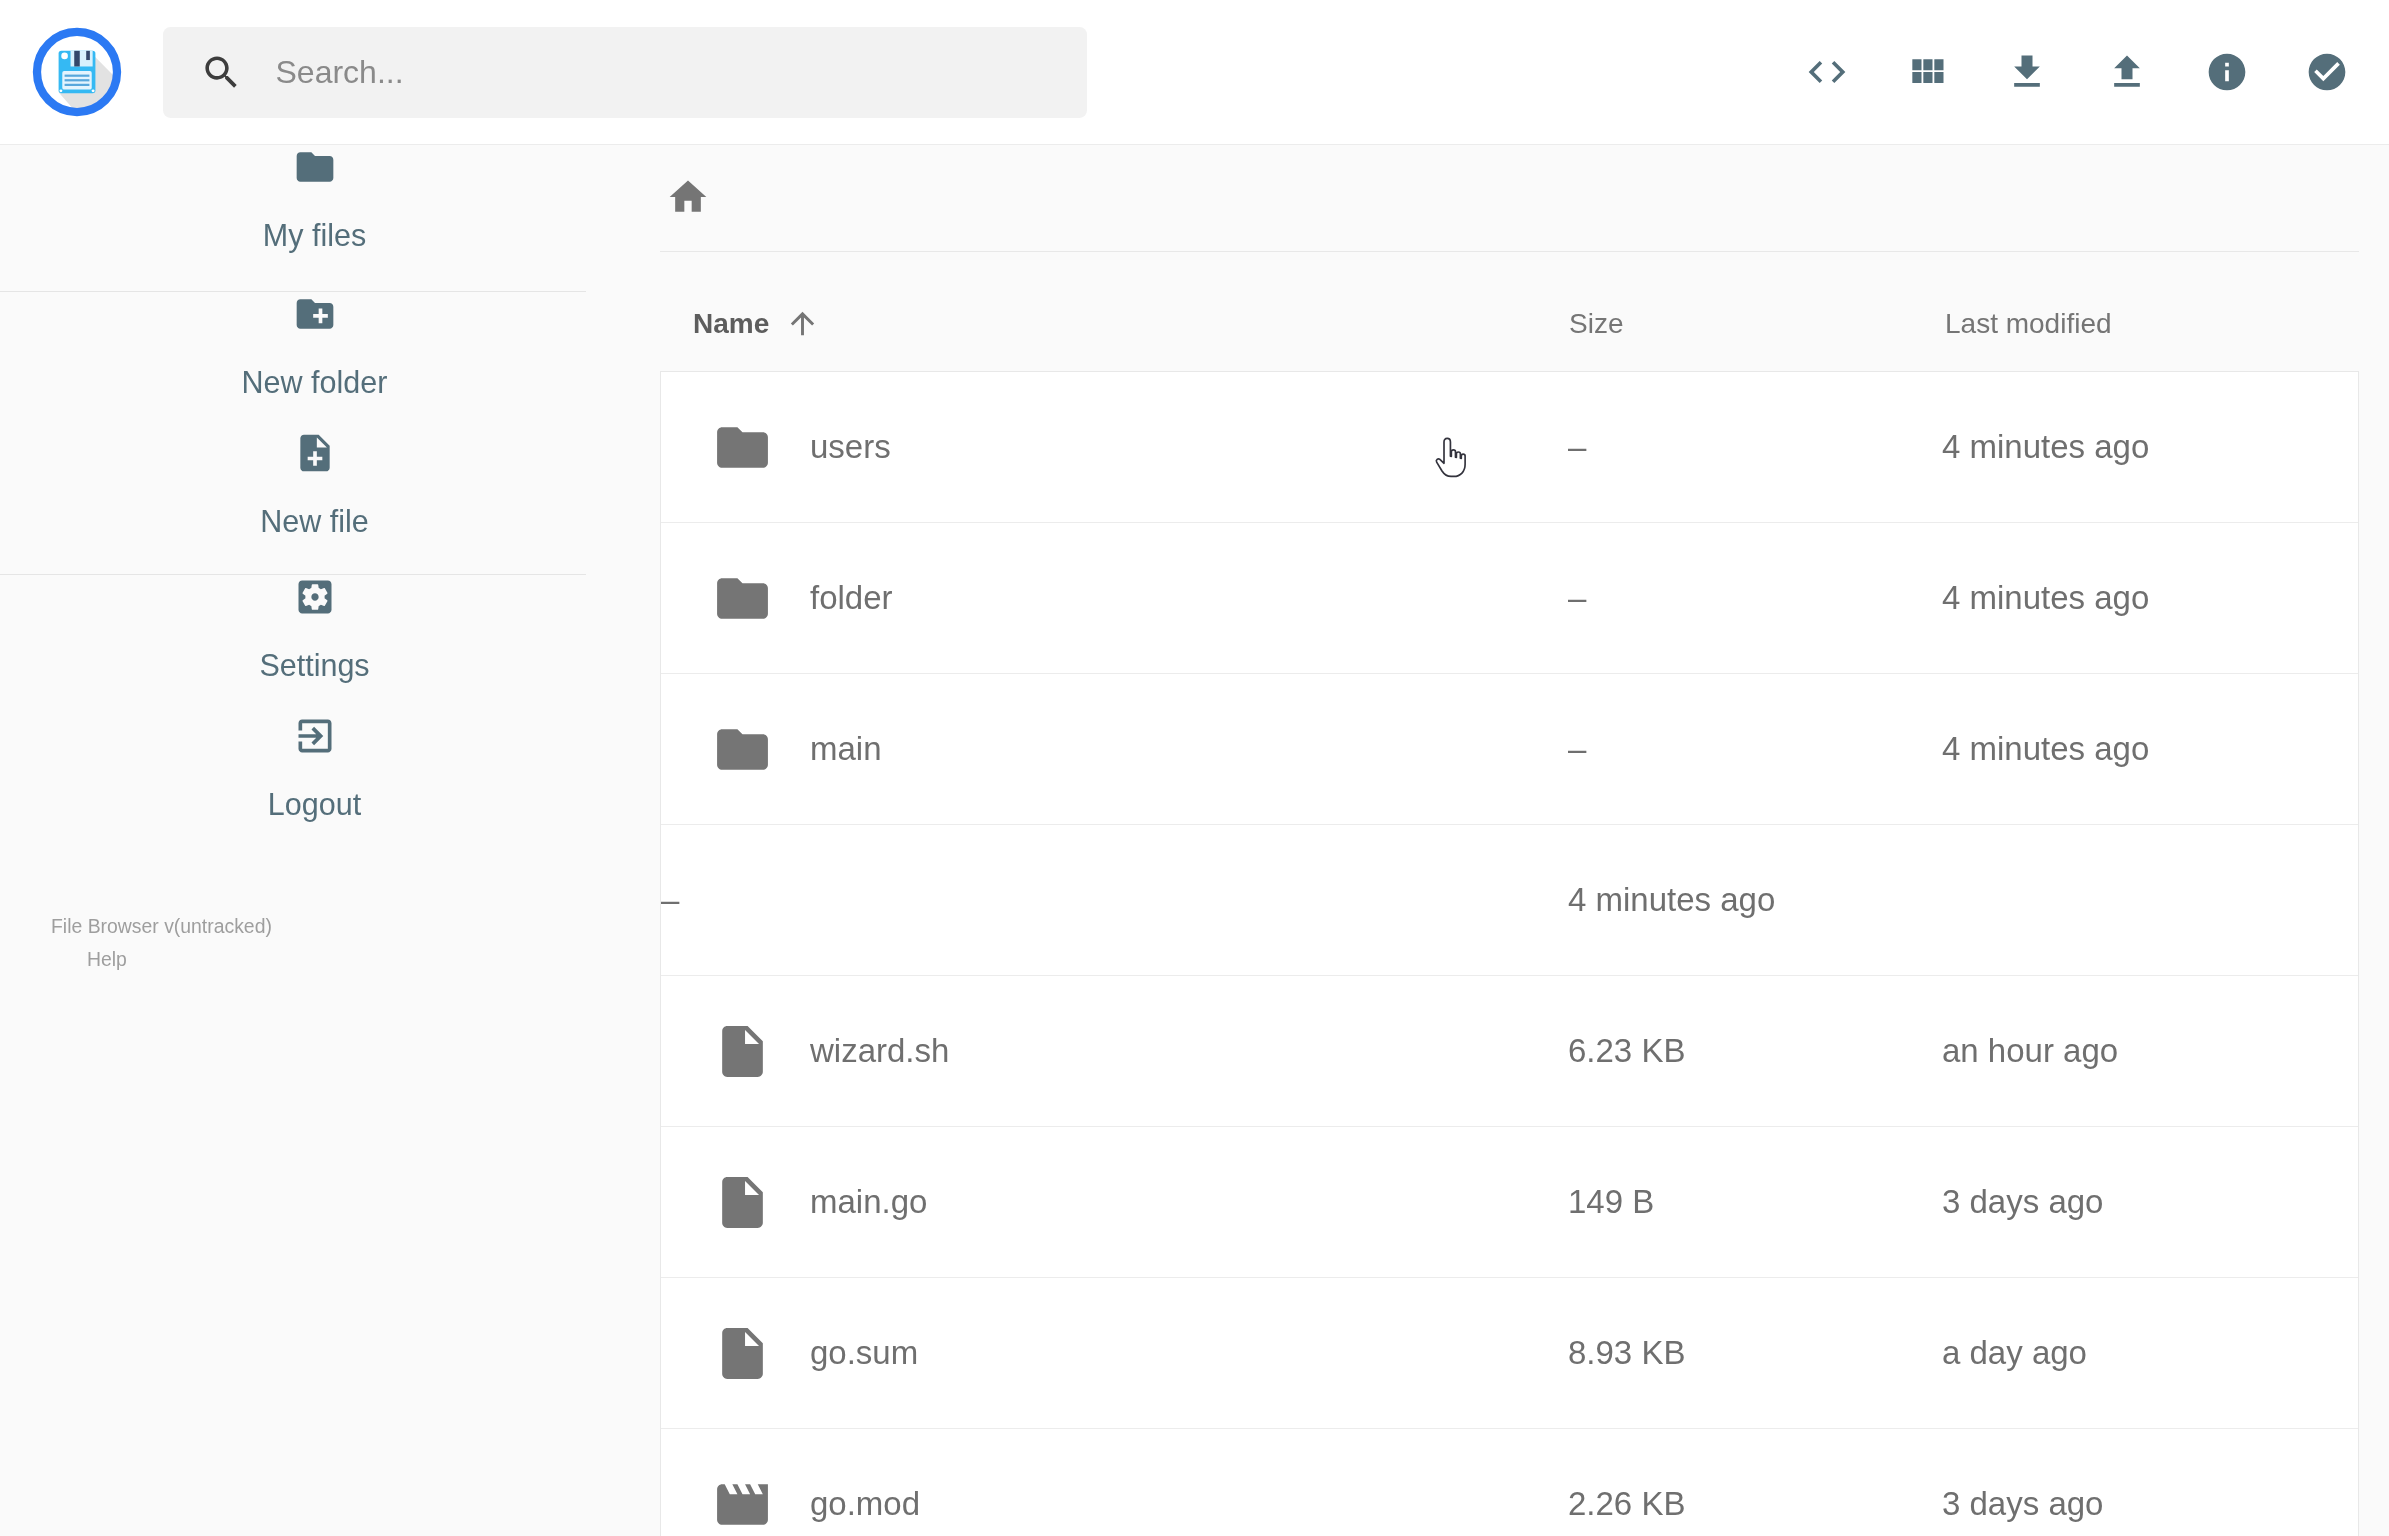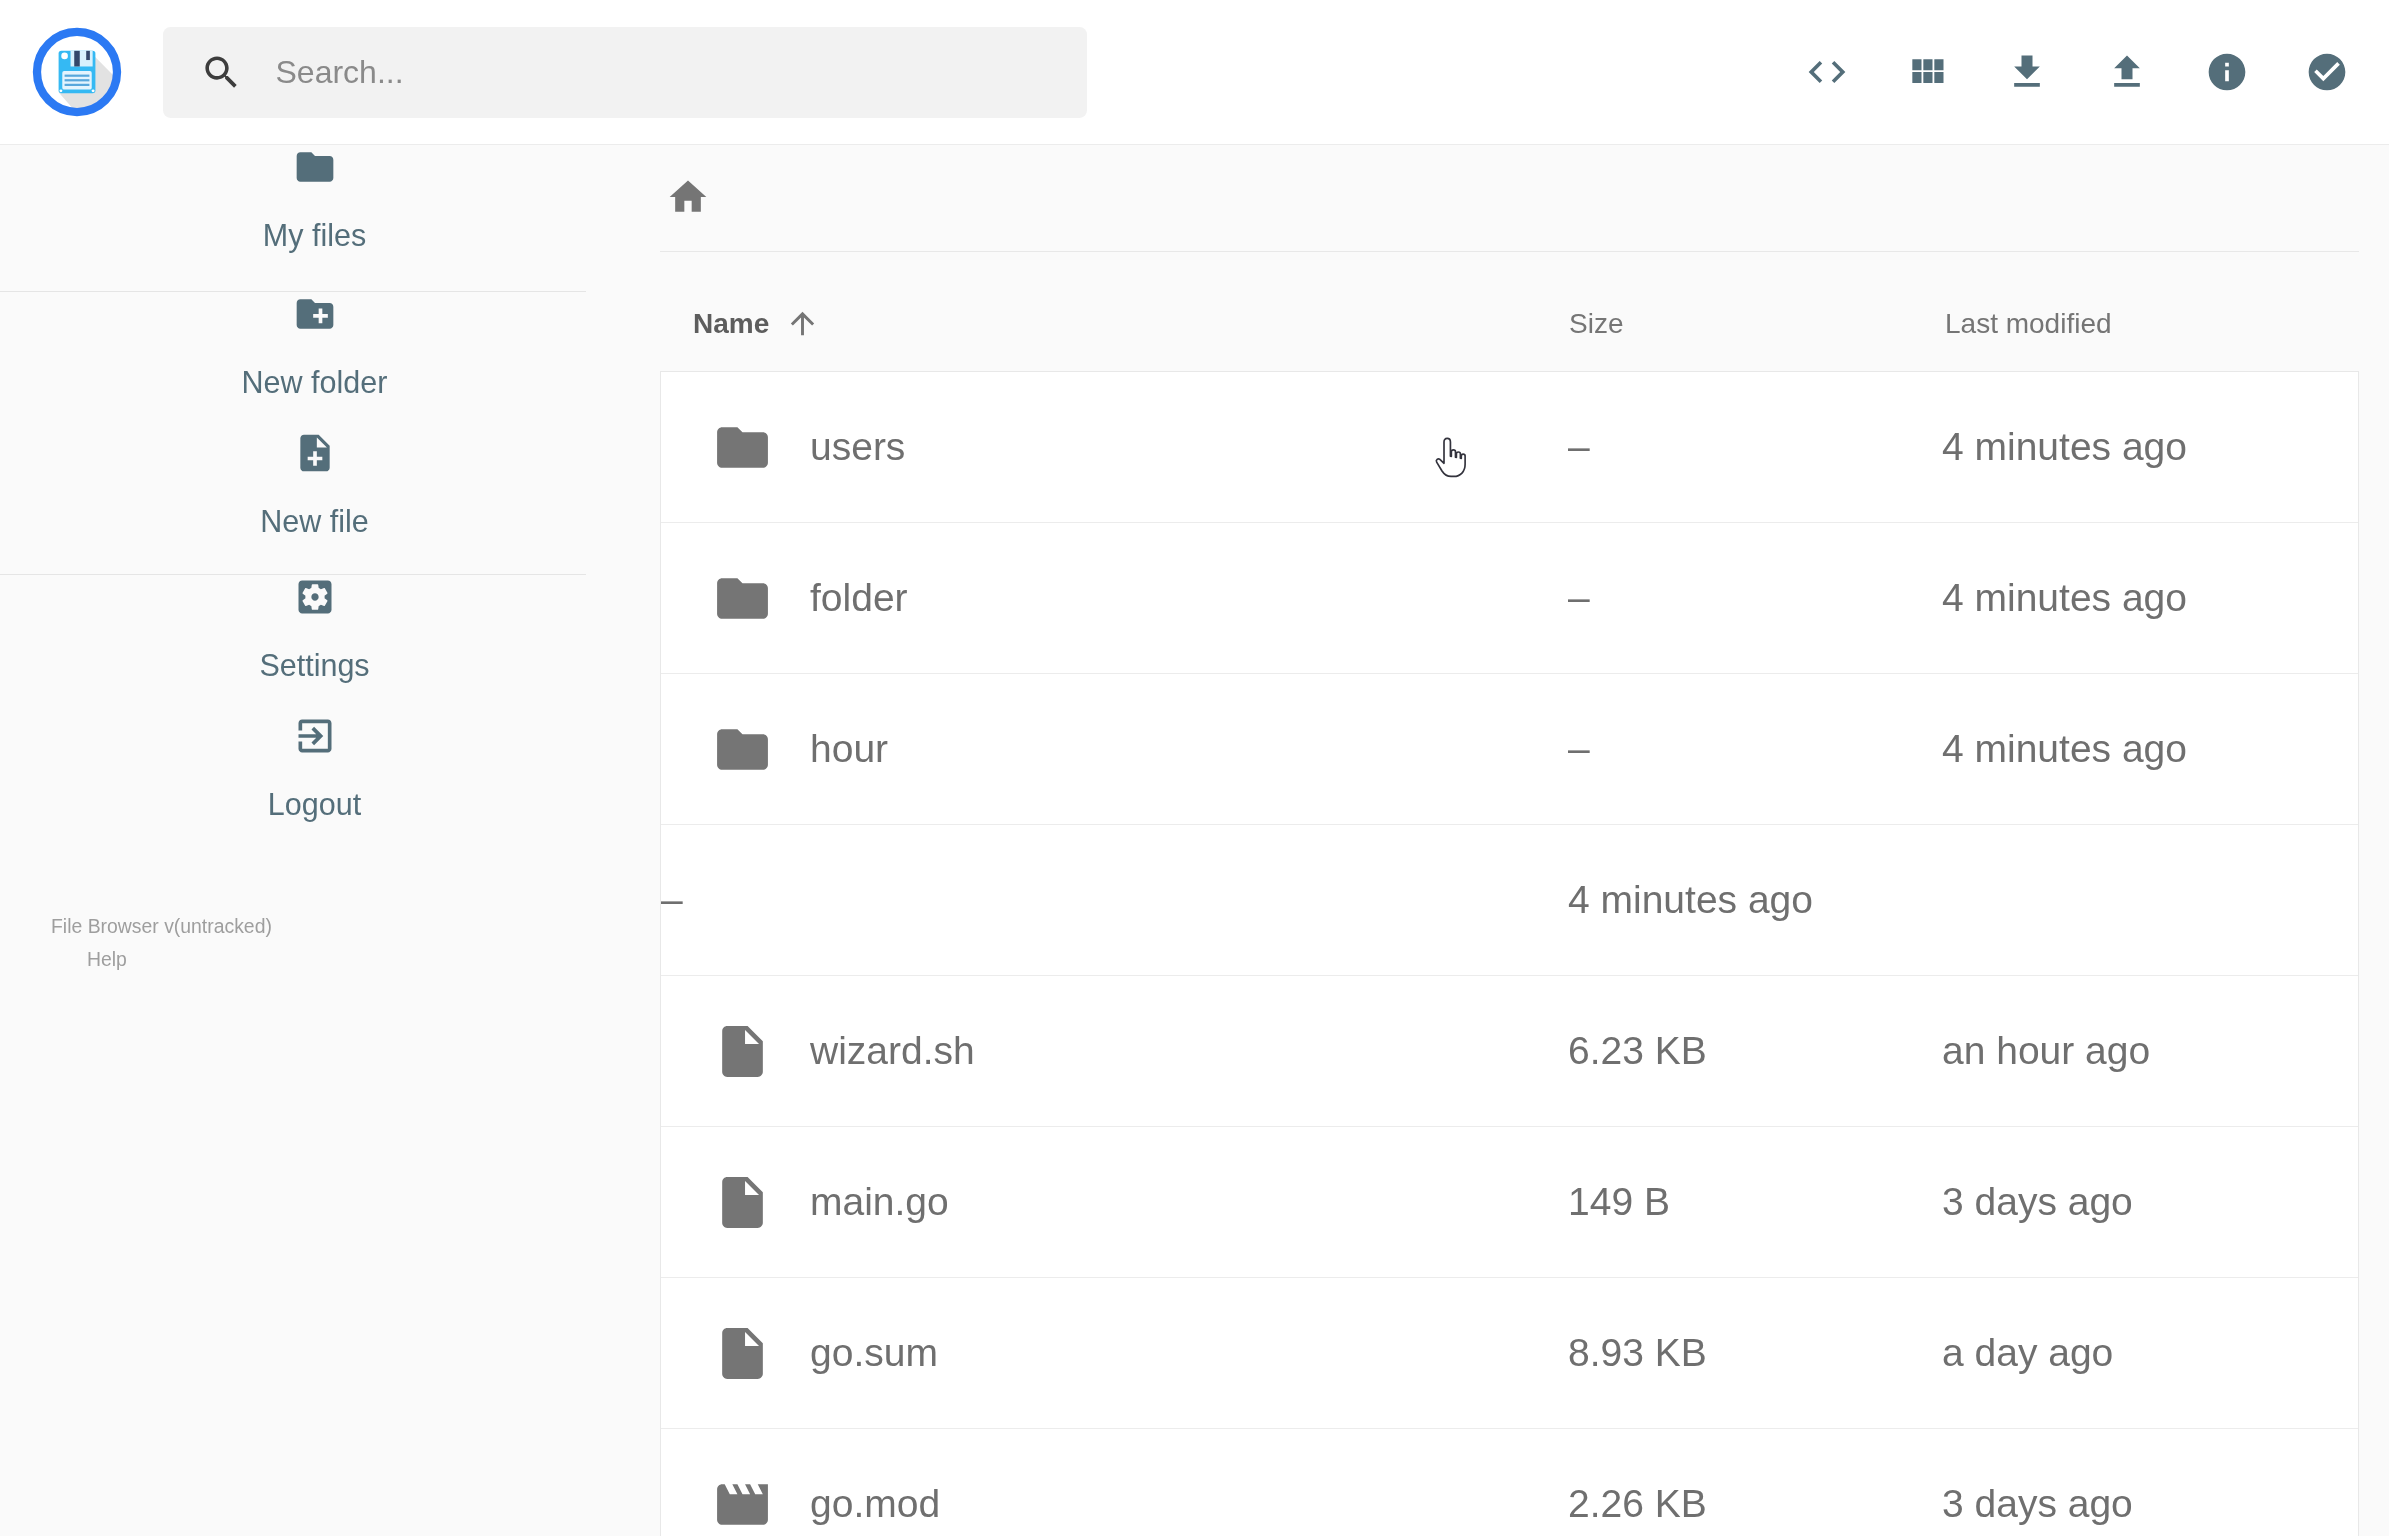--- a/index.html
+++ b/index.html
@@ -66,21 +66,21 @@
   }
   .col { cursor:pointer;margin-top:24px; }
   .col-name { padding-left:33px; font-weight:bold; color:#5d5d5d;
     display:flex; align-items:center; gap:15.7px; }
   .sort-ico { color:#757575; display:flex; }
 
   .listing { background:#ffffff; border:1.9px solid #e8e8e8; border-bottom:none; }
   .row {
     display:grid; grid-template-columns:907px 374px 1fr; align-items:center;
     height:151px; border-bottom:1.9px solid #ececec;
-    font-size:39px; color:#6f6f6f; cursor:pointer;
+    font-size:33px; color:#6f6f6f; cursor:pointer;
   }
   .cell-name { display:flex; align-items:center; gap:37px; padding-left:51px; }
   .cell-name .item-ico { color:#757575; flex:none; }
 
   
   .cursor-overlay { position:absolute; left:1430px; top:435px; width:43px; height:52px;
     z-index:99; pointer-events:none; }
 </style>
 </head>
 <body>
@@ -242,21 +242,21 @@
             <span>folder</span>
           </div>
           <div>–</div>
           <div>4 minutes ago</div>
         </div>
         <div class="row">
           <div class="cell-name">
             <svg viewBox="0 0 24 24" width="61" height="61" fill="currentColor" class="item-ico">
               <path d="M10 4H4c-1.1 0-1.99.9-1.99 2L2 18c0 1.1.9 2 2 2h16c1.1 0 2-.9 2-2V8c0-1.1-.9-2-2-2h-8l-2-2z"></path>
             </svg>
-            <span>hour</span>
+            <span>main</span>
           </div>
           <div>–</div>
           <div>4 minutes ago</div>
         </div>
         <div class="row">
           <div>–</div>
           <div>4 minutes ago</div>
         </div>
         <div class="row">
           <div class="cell-name">

